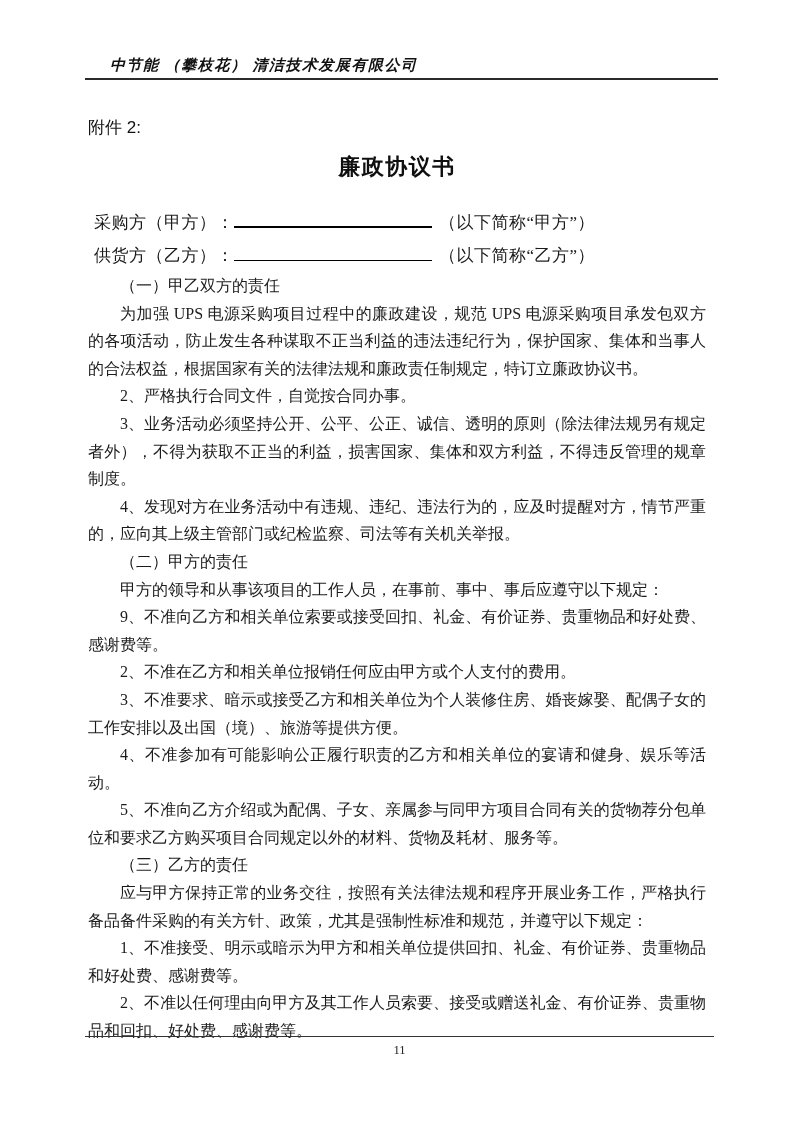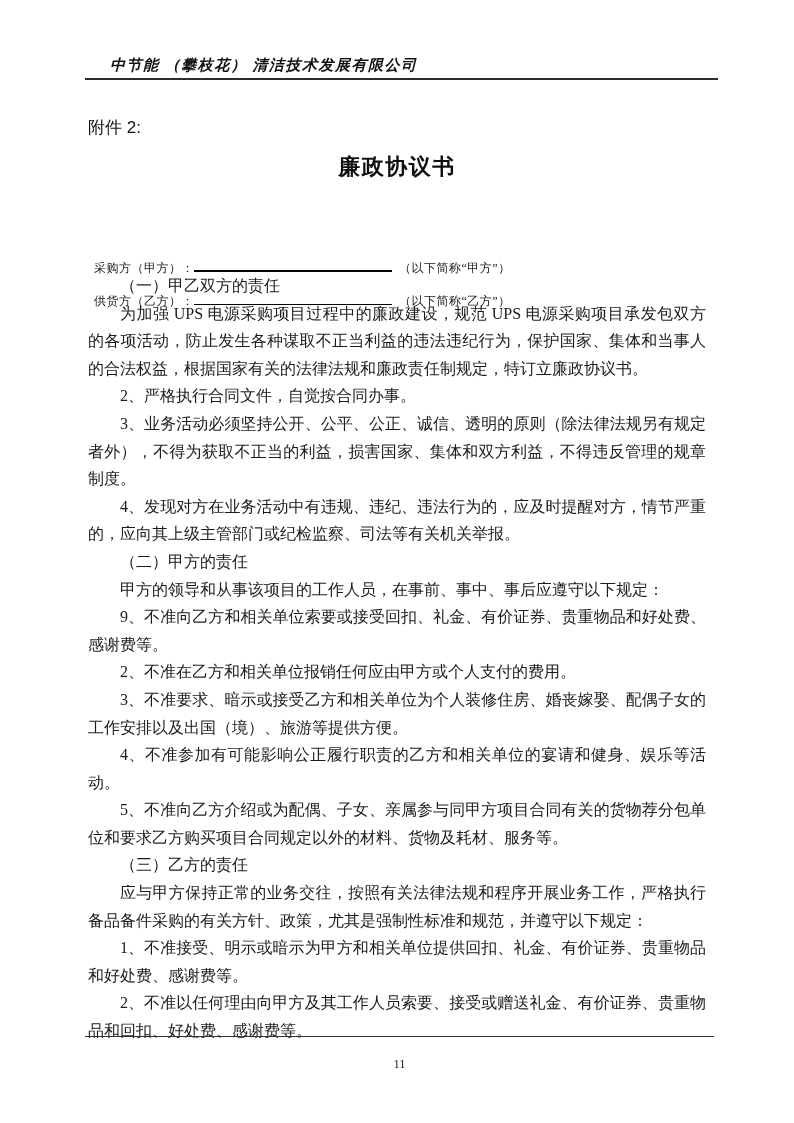--- a/index.html
+++ b/index.html
@@ -52,22 +52,21 @@
     font-weight: 700;
     font-size: 22px;
     letter-spacing: 1.5px;
     color: #0f0f0f;
   }
 
   
   .parties {
     position: absolute;
     top: 206px; left: 94px; right: 84px;
-    font-size: 12px;
-    margin-top: 46px;
+    font-size: 17px;
   }
   .party-row { height: 33px; line-height: 33px; white-space: nowrap; }
   .party-label { letter-spacing: 0.5px; }
   .party-blank {
     display: inline-block;
     width: 198px;
     height: 15px;
     margin: 0 7px 0 0;
     border-bottom: 2.5px solid #000;
     vertical-align: baseline;
@@ -85,21 +84,21 @@
     color: #1b1b1b;
   }
   .content p { margin: 0; text-indent: 2em; }
 
   
   .page-footer {
     position: absolute;
     top: 1036px; left: 85px; right: 80px;
     border-top: 1.5px solid #333;
     text-align: center;
-    padding-top: 17px;
+    padding-top: 3px;
   }
   .page-number {
     font-size: 12.5px;
     color: #222;
     font-family: "Liberation Serif", serif;
   }
 </style>
 </head>
 <body>
 

